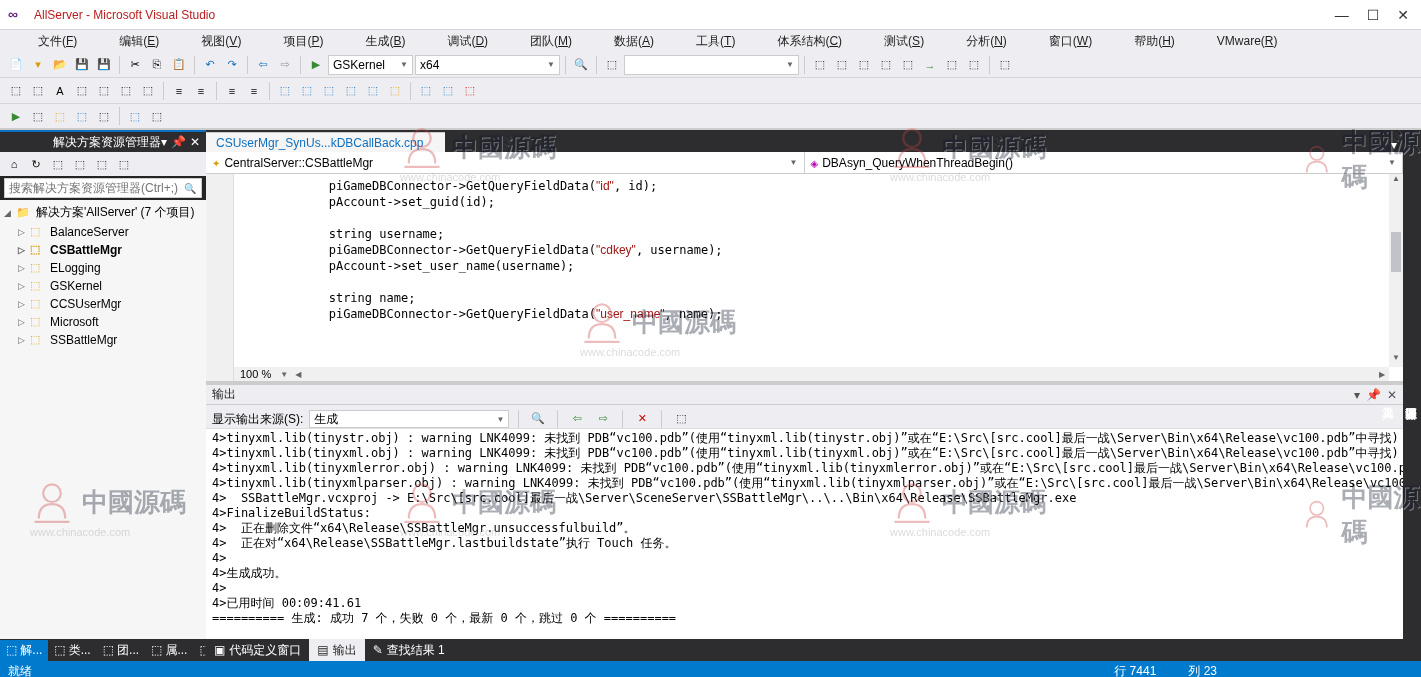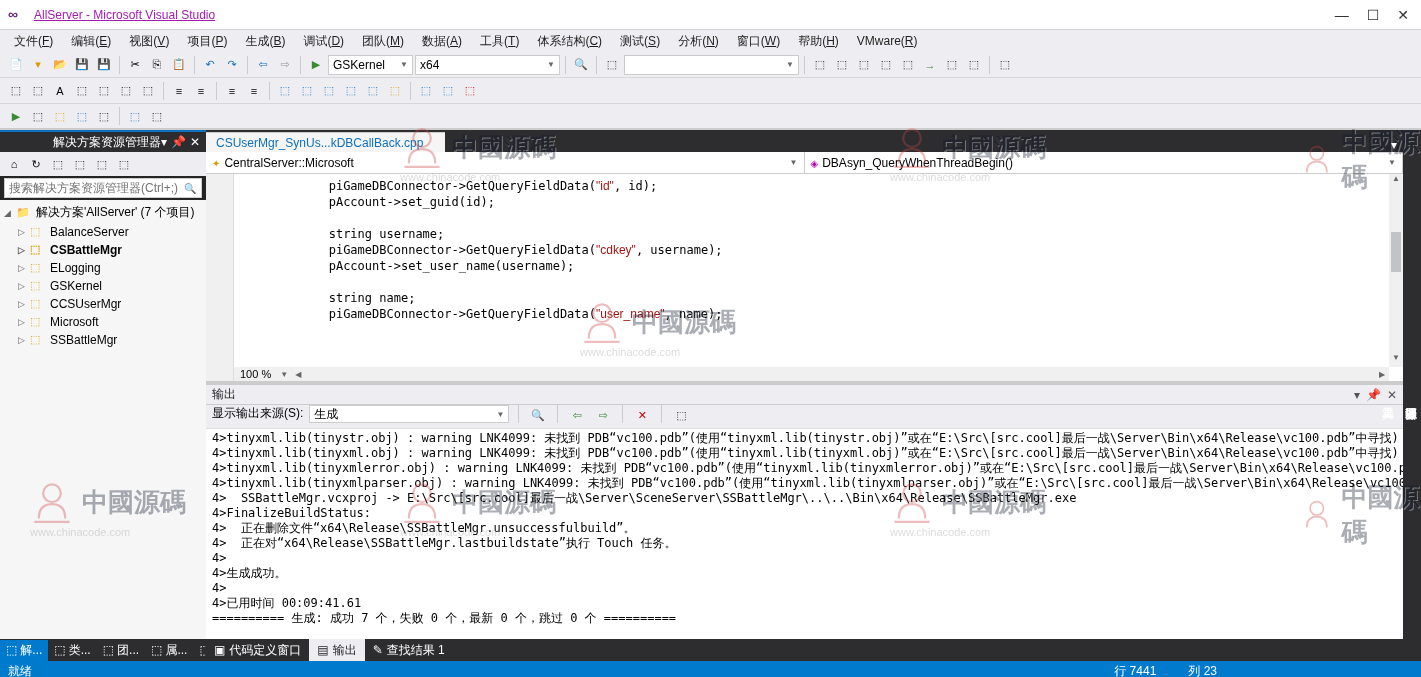--- a/index.html
+++ b/index.html
@@ -1,27 +1,27 @@
 <!DOCTYPE html>
 <html><head>
 <meta charset="utf-8">
 <style>
 * { margin: 0; padding: 0; box-sizing: border-box; font-family: "Microsoft YaHei", "Segoe UI", sans-serif; font-size: 12px; }
 body { background: #eeeef2; overflow: hidden; width: 1421px; height: 677px; position: relative; }
 
 
 .titlebar { height: 30px; background: #fff; display: flex; align-items: center; padding: 0 8px; border-bottom: 1px solid #d6d6d6; }
 .titlebar .vs-logo { width: 18px; height: 18px; margin-right: 8px; color: #68217a; font-weight: bold; font-size: 14px; }
-.titlebar .title { flex: 1; color: #a21caf; text-decoration: underline; }
+.titlebar .title { flex: 1; color: #b91c1c; }
 .window-controls { display: flex; gap: 18px; margin-right: 4px; }
 .window-controls span { cursor: pointer; font-size: 14px; color: #333; }
 
 
 .menubar { height: 22px; background: #eeeef2; display: flex; align-items: center; padding: 0 6px; gap: 2px; }
-.menubar .menu-item { padding: 2px 8px; color: #1e1e1e; cursor: pointer; }
+.menubar .menu-item { padding: 2px 8px; color: #1e1e1e; cursor: pointer; margin-left: 24px; }
 .menubar .menu-item u { text-decoration: underline; }
 
 
 .toolbar-row { height: 26px; background: #eeeef2; display: flex; align-items: center; padding: 0 6px; gap: 2px; border-bottom: 1px solid #d6d6d6; }
 .toolbar-row:last-of-type { border-bottom: 2px solid #ccc; }
 .tb-btn { width: 20px; height: 20px; display: inline-flex; align-items: center; justify-content: center; cursor: pointer; border-radius: 2px; font-size: 11px; }
 .tb-sep { width: 1px; height: 18px; background: #ccc; margin: 0 3px; }
 .tb-combo { border: 1px solid #ccc; background: #fff; padding: 1px 4px; height: 20px; display: flex; align-items: center; justify-content: space-between; }
 .tb-combo .arrow { font-size: 8px; color: #666; }
 
@@ -56,21 +56,21 @@
 .scrollbar-v .thumb { position: absolute; left: 2px; right: 2px; top: 30%; height: 40px; background: #c2c3c9; }
 .scrollbar-v .arrow { position: absolute; left: 0; right: 0; height: 14px; text-align: center; font-size: 8px; color: #666; }
 .scrollbar-h { position: absolute; left: 28px; right: 14px; bottom: 0; height: 14px; background: #f0f0f0; display: flex; align-items: center; }
 .scrollbar-h .zoom { padding: 0 6px; font-size: 11px; }
 .scrollbar-h .arrow { width: 14px; text-align: center; font-size: 8px; color: #666; }
 
 
 .output-panel { border-top: 4px solid #ccc; }
 .output-header { height: 20px; background: #eeeef2; color: #1e1e1e; display: flex; align-items: center; padding: 0 6px; justify-content: space-between; border-bottom: 1px solid #ccc; }
 .output-header .hdr-icons { display: flex; gap: 6px; color: #555; }
-.output-toolbar { height: 24px; background: #eeeef2; display: flex; align-items: flex-start; padding: 0 6px; gap: 6px; border-bottom: 1px solid #ddd; }
+.output-toolbar { height: 24px; background: #eeeef2; display: flex; align-items: flex-end; padding: 0 6px; gap: 6px; border-bottom: 1px solid #ddd; }
 .output-toolbar .combo { border: 1px solid #ccc; background: #fff; width: 200px; height: 18px; display: flex; align-items: center; padding: 0 4px; justify-content: space-between; }
 .output-content { height: 210px; background: #fff; padding: 2px 6px; font-family: SimSun, Consolas, monospace; font-size: 12px; line-height: 15px; white-space: pre; overflow: hidden; position: relative; }
 
 
 .bottom-tabs { height: 22px; background: #2d2d30; display: flex; align-items: center; }
 .bottom-tab { padding: 2px 8px; color: #fff; display: flex; align-items: center; gap: 4px; cursor: pointer; height: 100%; }
 .bottom-tab.active { background: #eeeef2; color: #1e1e1e; }
 .sidebar-tabs { height: 22px; background: #2d2d30; display: flex; align-items: center; }
 .sidebar-tab { padding: 2px 6px; color: #fff; display: flex; align-items: center; gap: 3px; font-size: 11px; cursor: pointer; }
 .sidebar-tab.active { background: #007acc; }
@@ -305,21 +305,21 @@
     <div class="editor-area" style="flex:1;min-height:0">
       <div class="editor-tabs">
         <div class="editor-tab">
           <span>CSUserMgr_SynUs...kDBCallBack.cpp</span>
         </div>
         <div style="flex:1"></div>
         <span style="color:#fff;padding:0 6px;cursor:pointer">▾</span>
       </div>
       <div class="editor-nav">
         <div class="nav-combo">
-          <span><span class="icon" style="color:#d89b00">✦</span><span>CentralServer::Microsoft</span></span>
+          <span><span class="icon" style="color:#d89b00">✦</span><span>CentralServer::CSBattleMgr</span></span>
           <span class="arrow">▼</span>
         </div>
         <div class="nav-combo">
           <span><span class="icon" style="color:#b900b4">◈</span><span>DBAsyn_QueryWhenThreadBegin()</span></span>
           <span class="arrow">▼</span>
         </div>
       </div>
       <div class="code-area">
         <div class="code-gutter"></div>
         <div class="code-content" id="code-content">            piGameDBConnector-&gt;GetQueryFieldData(<span class="str">"id"</span>, id);

